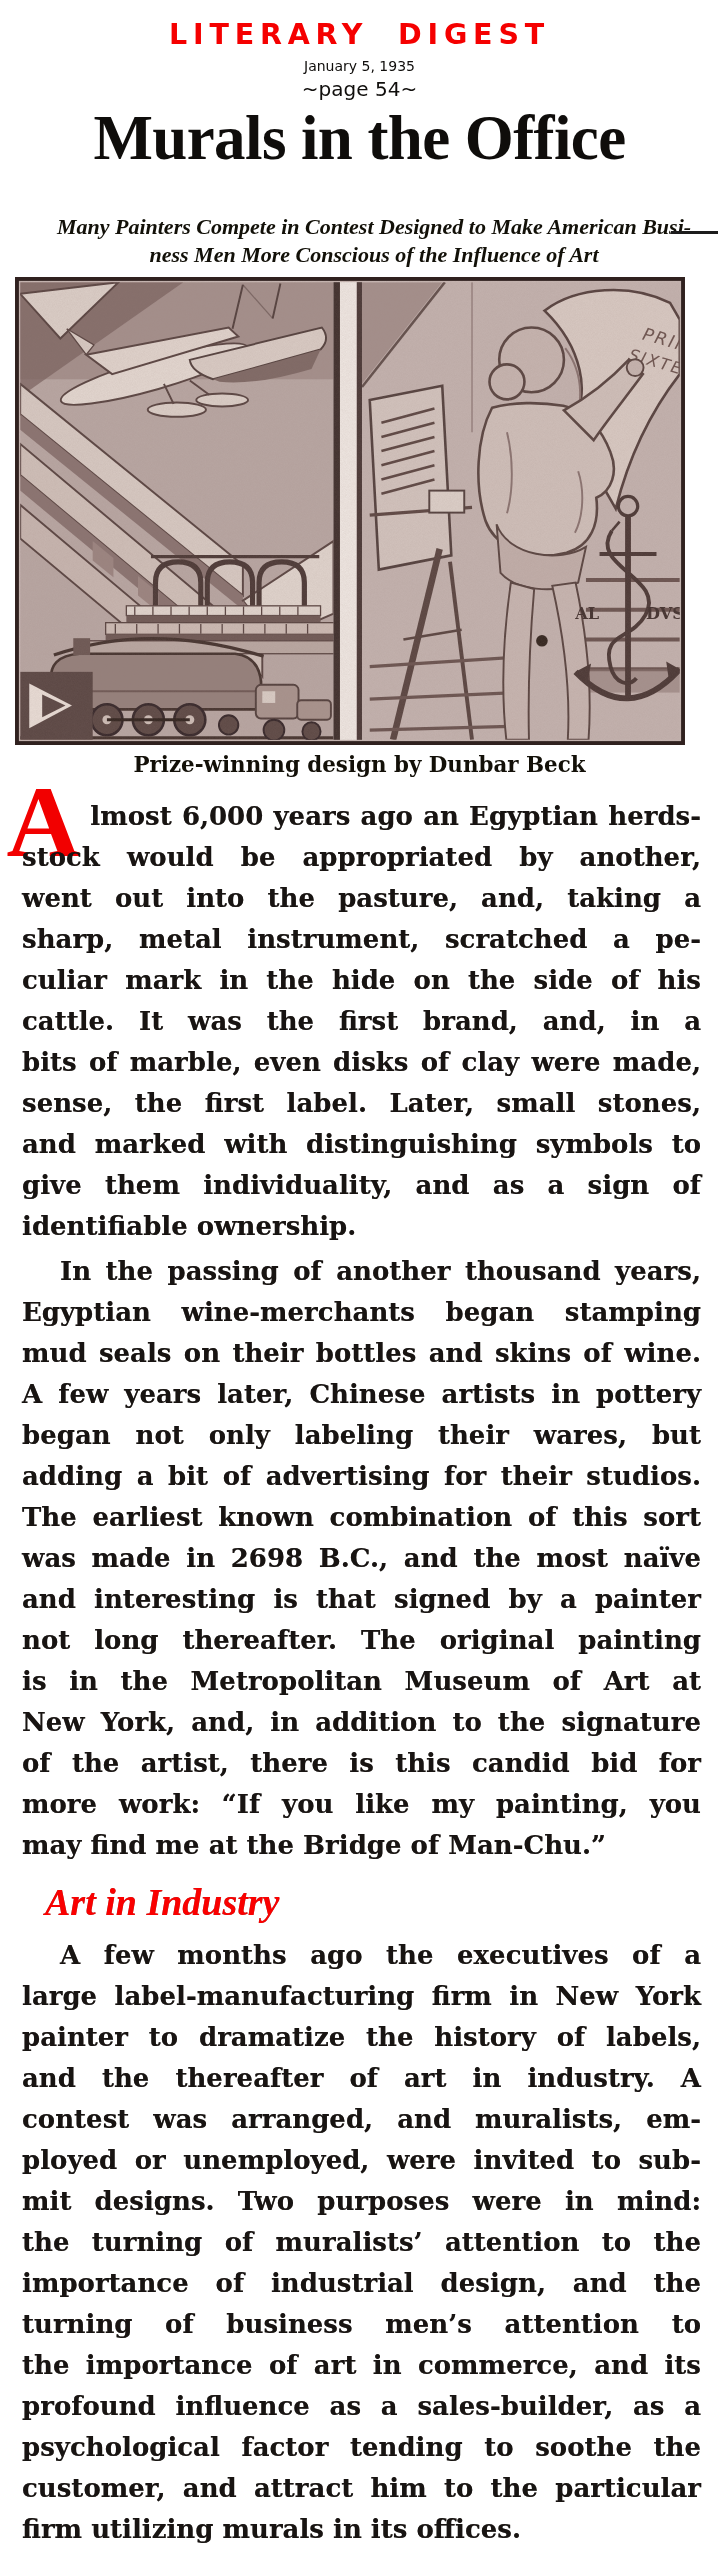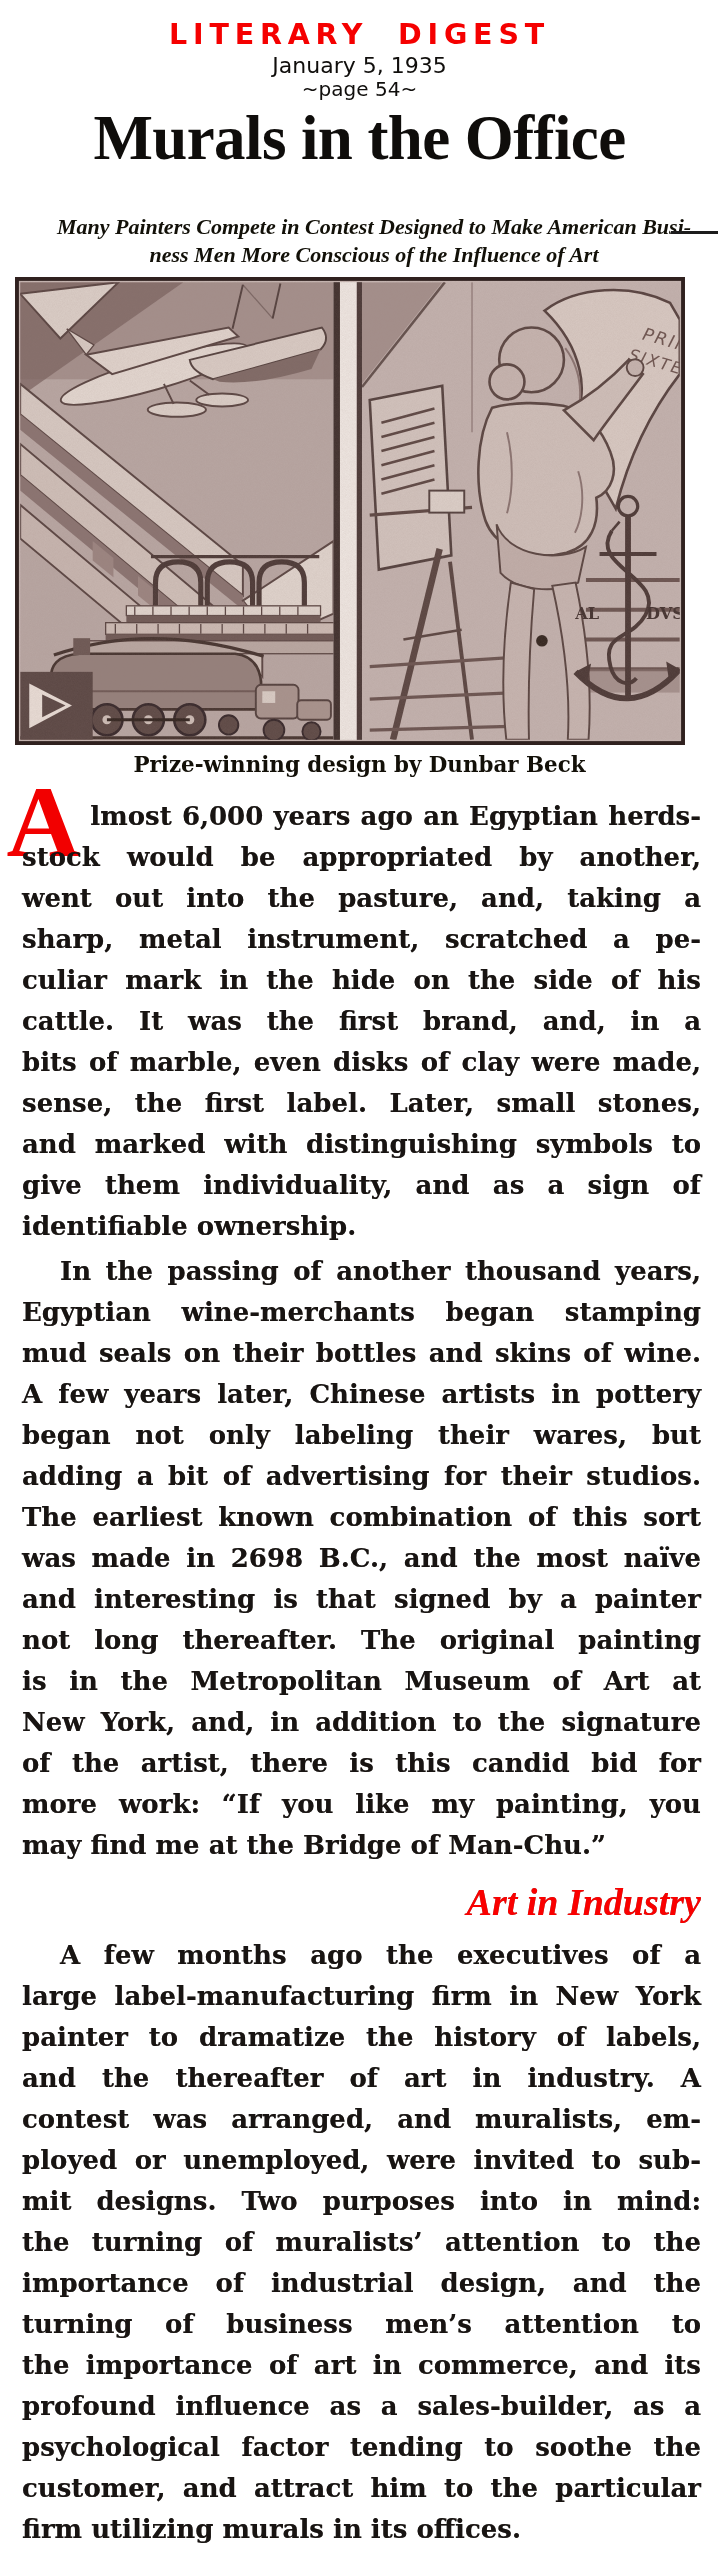--- a/index.html
+++ b/index.html
@@ -1,20 +1,20 @@
 <!DOCTYPE html>
 <html style="font-size:10.4px"><head>
 <meta charset="utf-8">
 <style>
   html,body{margin:0;padding:0;background:#ffffff;}
   body{width:719px;min-height:2576px;overflow-x:hidden;font-family:"DejaVu Serif",serif;color:#181412;}
   .masthead{text-align:center;padding-top:19px;}
   .pub-title{font-family:"DejaVu Sans",sans-serif;font-weight:bold;font-size:28.5px;line-height:31px;
              color:#f50000;letter-spacing:5.8px;word-spacing:14.2px;}
-  .date-line{font-family:"DejaVu Sans",sans-serif;font-size:22px;line-height:24.6px;color:#100e0c;margin-top:3.9px;}
+  .date-line{font-family:"DejaVu Sans",sans-serif;font-size:14px;line-height:24.6px;color:#100e0c;margin-top:3.9px;}
   .page-line{font-family:"DejaVu Sans",sans-serif;font-size:20px;line-height:22px;color:#100e0c;}
   .art-title{font-family:"Liberation Serif",serif;font-weight:bold;font-size:63px;line-height:65px;
              text-align:center;letter-spacing:-0.6px;margin-top:5.2px;color:#0f0d0b;}
   .subtitle{font-family:"Liberation Serif",serif;font-style:italic;font-weight:bold;font-size:22px;
             line-height:28px;text-align:center;margin-top:3.9px;color:#121008;position:relative;margin-left:29px;}
   .subline{white-space:nowrap;}
   .artifact-line{position:absolute;top:18px;right:1.3px;width:47px;height:3.2px;background:#1c1c1c;}
   .figure-wrap{margin:7.8px 0 0 15px;width:670px;height:468px;}
   .figure-wrap svg{display:block;}
   .caption{font-family:"DejaVu Serif",serif;font-weight:bold;font-size:21.4px;line-height:26px;
@@ -22,21 +22,21 @@
   .bodytext{margin:18px 18px 0 22px;font-size:26px;line-height:41px;font-weight:bold;
             text-shadow:0 0 0.6px rgba(20,15,10,.55);}
   .tline{text-align:justify;text-align-last:justify;}
   .tline.last{text-align-last:left;}
   .tline.indent{padding-left:38px;}
   .para{margin:0 0 3.9px 0;}
   .dropcap{float:left;font-family:"Liberation Serif",serif;font-weight:bold;color:#f20000;
            font-size:102px;line-height:71px;height:39px;width:76px;margin:-10.4px 7.8px 0 -15.5px;
            text-shadow:none;}
   .sect-heading{font-family:"Liberation Serif",serif;font-style:italic;font-weight:bold;font-size:38px;
-                line-height:41px;color:#fa0000;margin:15.5px 0 11.7px 23px;text-align:right;}
+                line-height:41px;color:#fa0000;margin:15.5px 0 11.7px 23px;}
 </style>
 </head>
 <body>
 
 <header class="masthead">
   <div class="pub-title">LITERARY DIGEST</div>
   <div class="date-line">January 5, 1935</div>
   <div class="page-line">~page 54~</div>
 </header>
 
@@ -247,21 +247,21 @@
       <div class="tline last">may find me at the Bridge of Man-Chu.”</div>
     </div>
   <h2 class="sect-heading">Art in Industry</h2>
   <div class="para">
       <div class="tline indent">A few months ago the executives of a</div>
       <div class="tline">large label-manufacturing firm in New York</div>
       <div class="tline">painter to dramatize the history of labels,</div>
       <div class="tline">and the thereafter of art in industry.  A</div>
       <div class="tline">contest was arranged, and muralists, em-</div>
       <div class="tline">ployed or unemployed, were invited to sub-</div>
-      <div class="tline">mit designs.  Two purposes into in mind:</div>
+      <div class="tline">mit designs.  Two purposes were in mind:</div>
       <div class="tline">the turning of muralists’ attention to the</div>
       <div class="tline">importance of industrial design, and the</div>
       <div class="tline">turning of business men’s attention to</div>
       <div class="tline">the importance of art in commerce, and its</div>
       <div class="tline">profound influence as a sales-builder, as a</div>
       <div class="tline">psychological factor tending to soothe the</div>
       <div class="tline">customer, and attract him to the particular</div>
       <div class="tline last">firm utilizing murals in its offices.</div>
     </div>
 </main>

